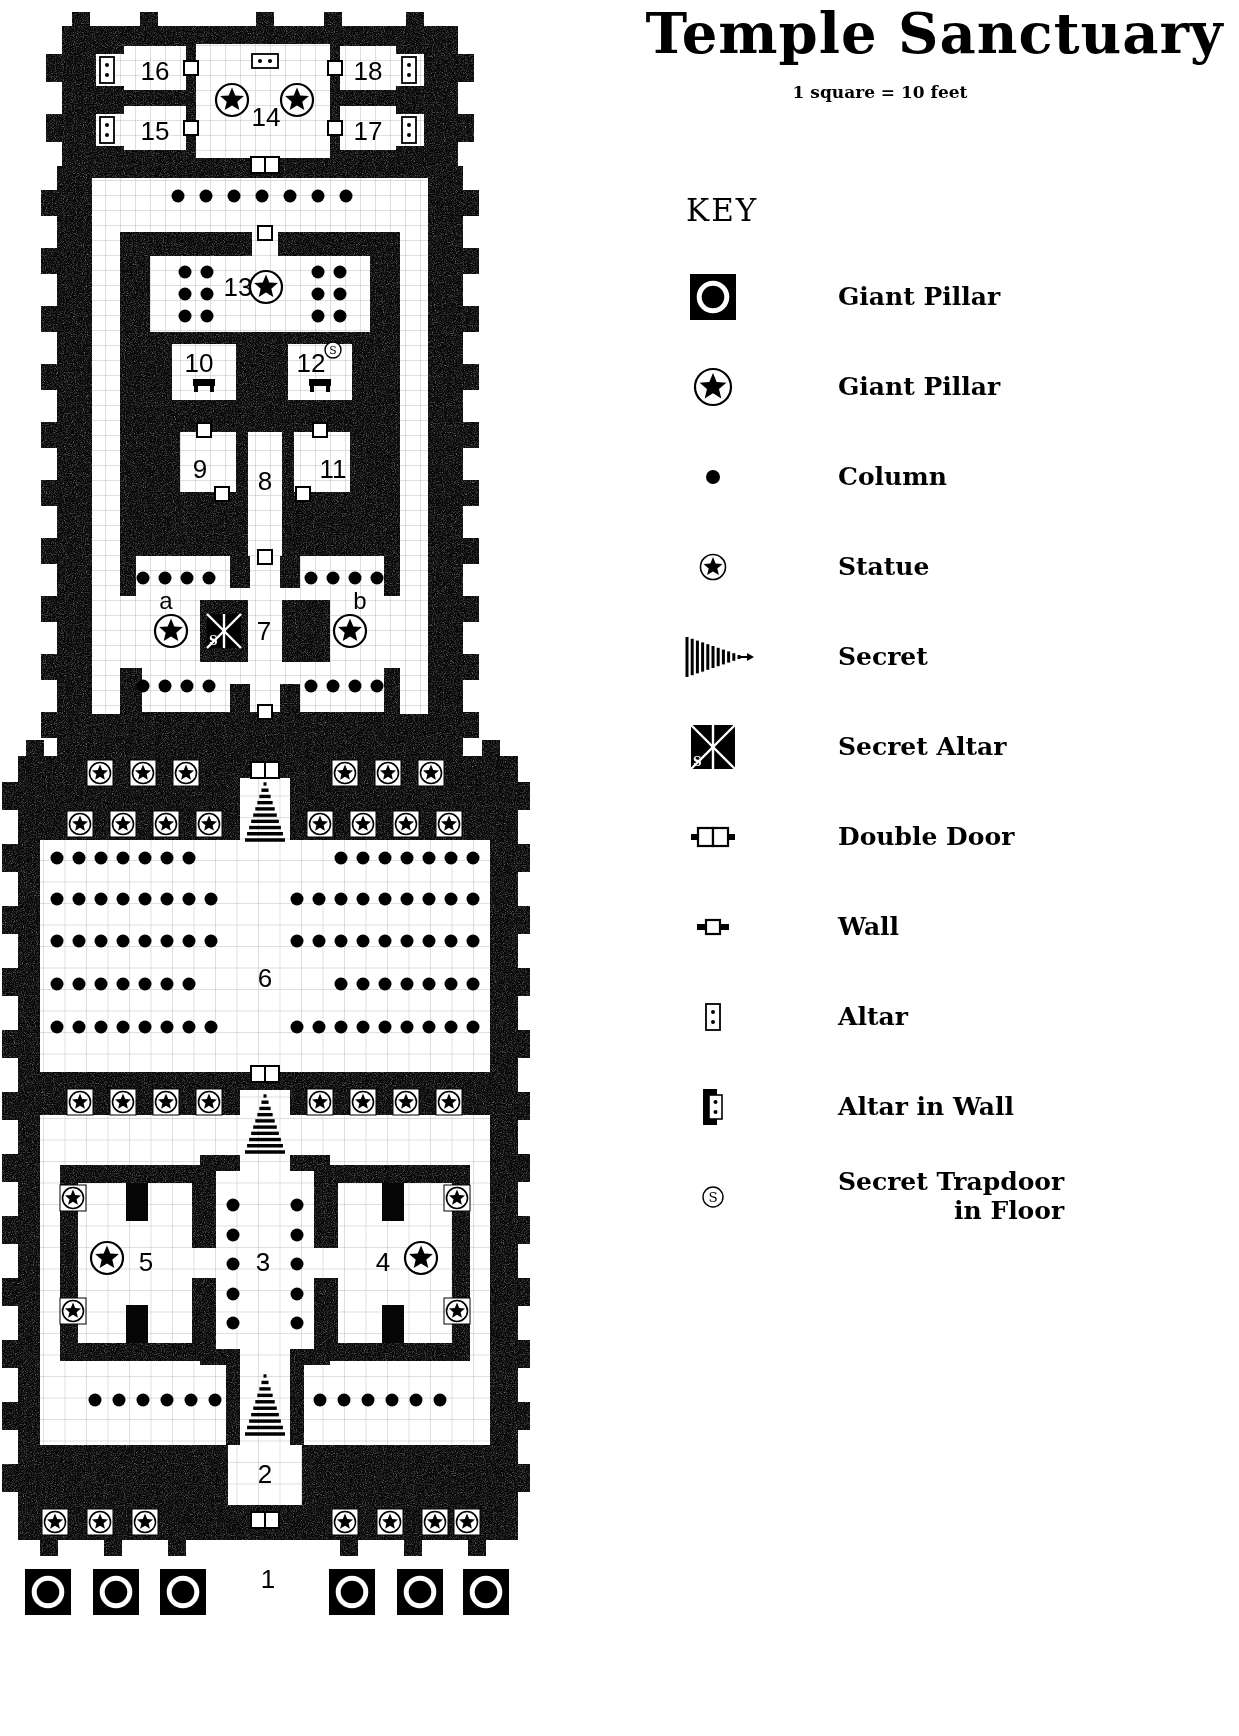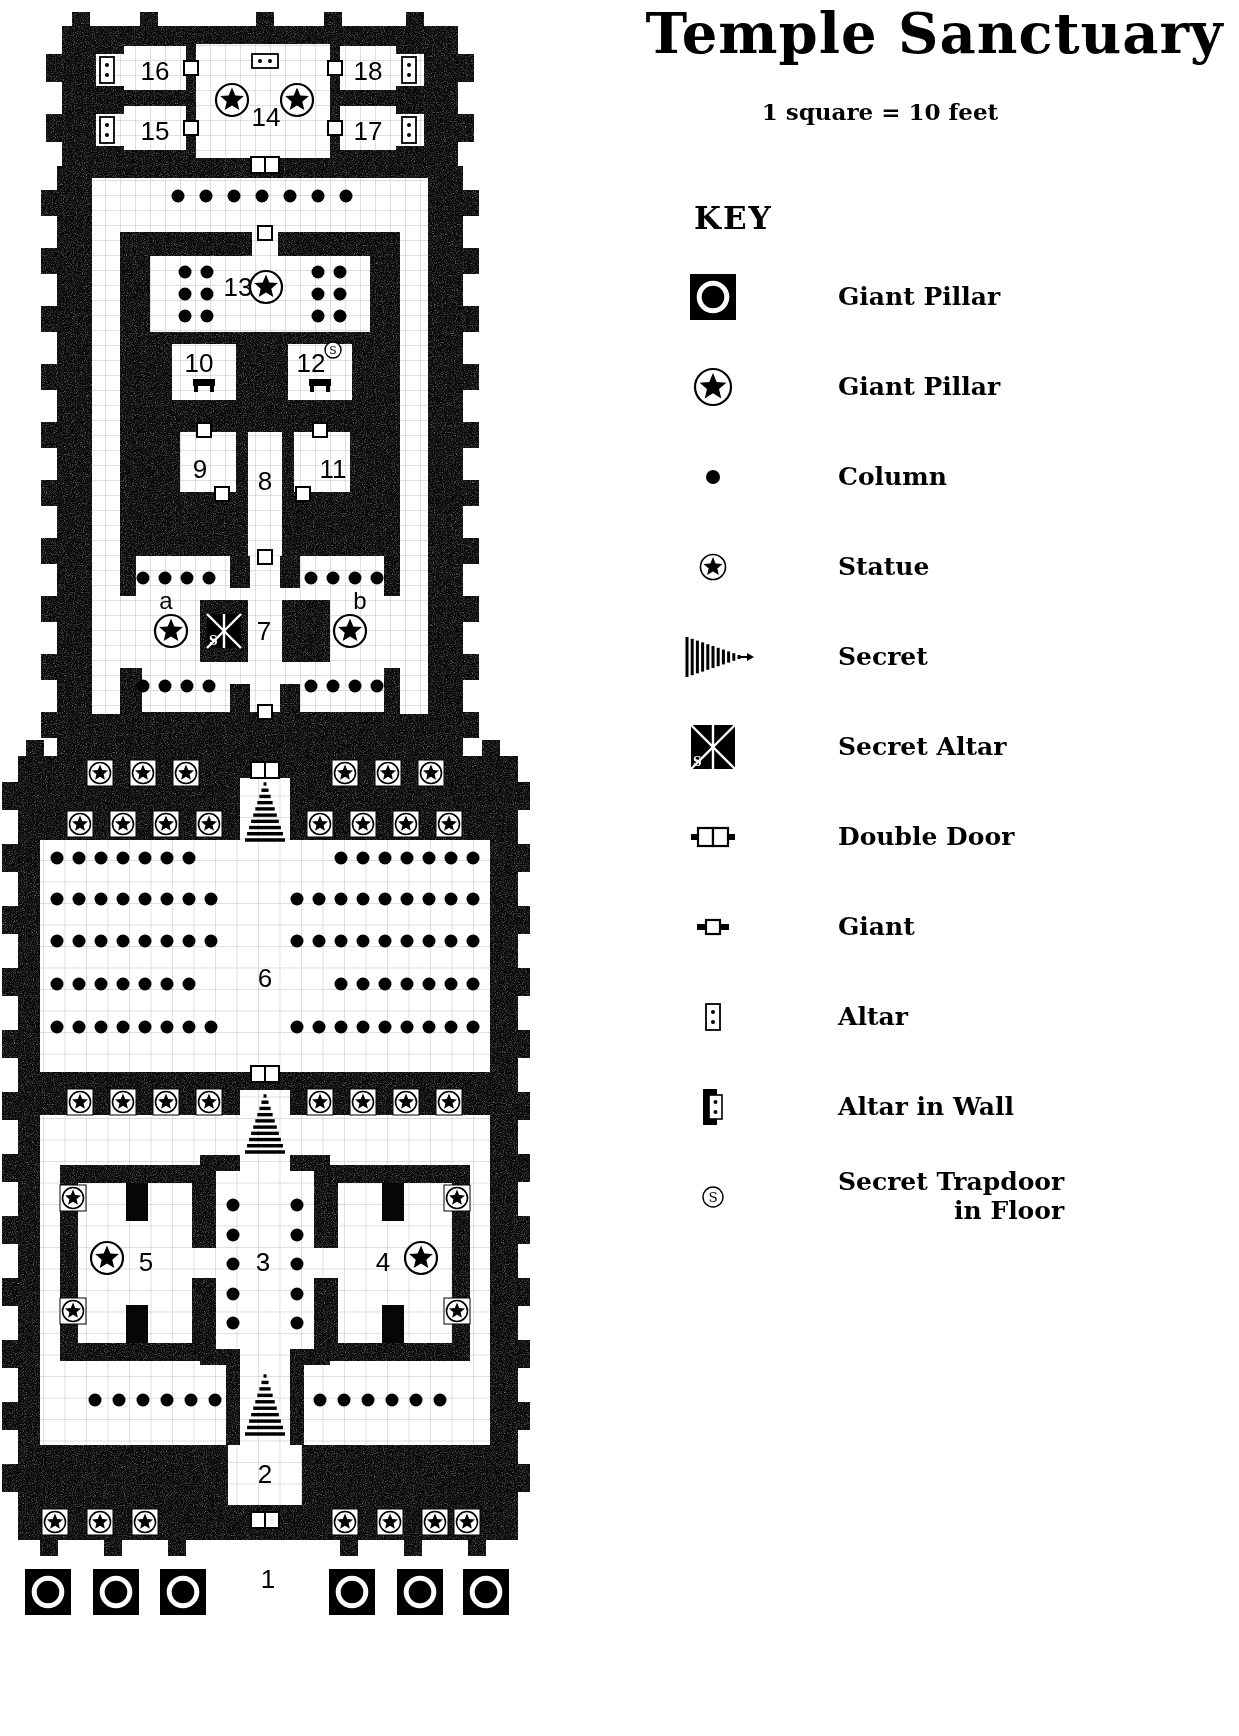--- a/index.html
+++ b/index.html
@@ -3,23 +3,23 @@
 <meta charset="utf-8">
 <style>
   html,body{margin:0;padding:0;}
   body{width:1239px;height:1736px;background:#ffffff;position:relative;
        font-family:"DejaVu Serif",serif;color:#000;overflow:hidden;}
   #map-wrap{position:absolute;left:0;top:0;width:530px;height:1630px;}
   .key-panel{position:absolute;left:630px;top:0;width:609px;height:1736px;}
   .title{margin:0;font-size:56px;font-weight:bold;letter-spacing:1px;
          text-align:center;white-space:nowrap;font-family:"DejaVu Serif",serif;}
   .scale{position:absolute;left:0;top:82px;width:500px;text-align:center;
-         font-size:23px;font-weight:bold;margin-top:16px;}
-  .key-heading{position:absolute;left:48px;top:184px;margin:16px;font-size:31px;
-         font-weight:bold;letter-spacing:2px;}
+         font-size:17px;font-weight:bold;}
+  .key-heading{position:absolute;left:48px;top:184px;margin:8px;font-size:31px;
+         font-weight:normal;letter-spacing:2px;}
   .key-list{position:absolute;left:38px;top:252px;}
   .key-row{display:flex;align-items:center;height:90px;}
   .key-sym{width:90px;height:90px;flex:none;display:flex;align-items:center;justify-content:center;}
   .key-label{margin-left:80px;font-size:25px;font-weight:bold;white-space:pre-line;line-height:1.15;text-align:right;}
 </style>
 </head>
 <body>
 
 <div id="map-wrap">
 <svg id="map-svg" width="530" height="1630" viewBox="0 0 530 1630">
@@ -1061,21 +1061,21 @@
     </div>
     <div class="key-row">
       <span class="key-sym">
           <svg width="90" height="90">
             <g>
               <rect x="29" y="42" width="32" height="6" fill="#000"></rect>
               <rect x="38" y="38" width="14" height="14" fill="#fff" stroke="#000" stroke-width="2.2"></rect>
             </g>
           </svg>
         </span>
-      <span class="key-label">Giant</span>
+      <span class="key-label">Wall</span>
     </div>
     <div class="key-row">
       <span class="key-sym">
           <svg width="90" height="90">
             <g>
               <rect x="38" y="32" width="14" height="26" fill="#fff" stroke="#000" stroke-width="1.8"></rect>
               <circle cx="45" cy="40" r="2" fill="#000"></circle>
               <circle cx="45" cy="50" r="2" fill="#000"></circle>
             </g>
           </svg>

